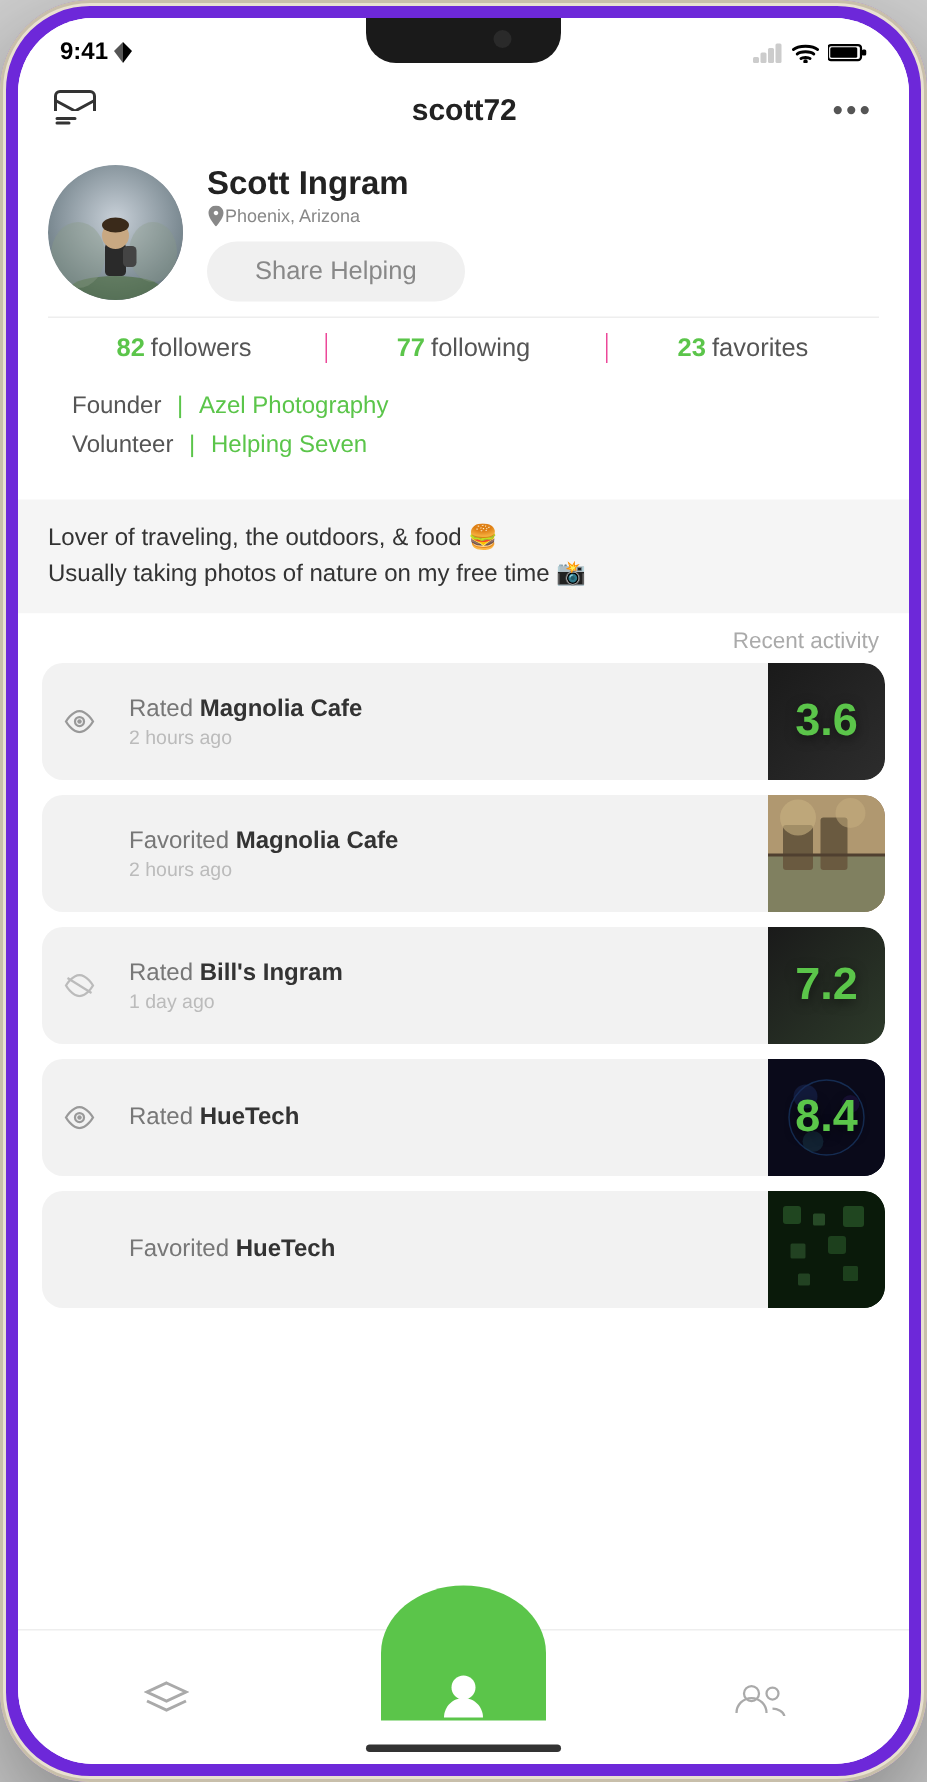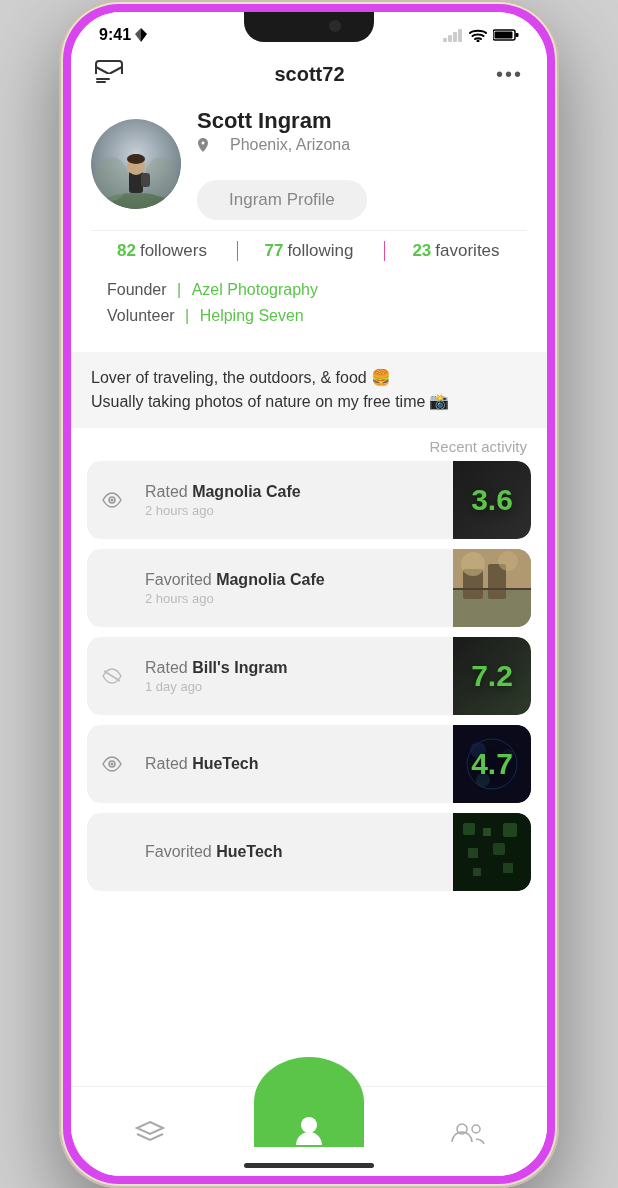--- a/index.html
+++ b/index.html
@@ -5,23 +5,23 @@
     * { margin: 0; padding: 0; box-sizing: border-box; }
     body {
       background: #d0d0d0;
       display: flex;
       justify-content: center;
       align-items: center;
       min-height: 100vh;
       font-family: -apple-system, BlinkMacSystemFont, 'Helvetica Neue', Arial, sans-serif;
     }
     .phone-frame {
-      width: 500px;
+      width: 618px;
       height: 1188px;
-      background: #d946ef;
+      background: #6d28d9;
       border-radius: 60px;
       position: relative;
       box-shadow: 0 30px 80px rgba(0,0,0,0.4), inset 0 0 0 2px #c8bfaa, inset 0 0 0 4px #e8e0d0;
       overflow: hidden;
     }
     .phone-screen {
       position: absolute;
       top: 12px;
       left: 12px;
       right: 12px;
@@ -118,26 +118,26 @@
     .profile-details {
       flex: 1;
     }
     .profile-name {
       font-size: 22px;
       font-weight: 600;
       color: #222;
       margin-bottom: 2px;
     }
     .profile-location {
-      font-size: 16px;
+      font-size: 12px;
       color: #888;
       display: flex;
       align-items: center;
-      gap: 21px;
-      margin-bottom: 26px;
+      gap: 0;
+      margin-bottom: 10px;
     }
     .share-btn {
       background: #f0f0f0;
       border: none;
       border-radius: 22px;
       padding: 10px 32px;
       font-size: 17px;
       color: #888;
       cursor: pointer;
       font-weight: 400;
@@ -396,21 +396,21 @@
         </div>
 
         <div class="profile-details">
           <div class="profile-name">Scott Ingram</div>
           <div class="profile-location">
             <svg width="12" height="14" viewBox="0 0 12 14">
               <path d="M6 0C3.24 0 1 2.24 1 5c0 3.75 5 9 5 9s5-5.25 5-9c0-2.76-2.24-5-5-5zm0 6.5c-.83 0-1.5-.67-1.5-1.5S5.17 3.5 6 3.5 7.5 4.17 7.5 5 6.83 6.5 6 6.5z" fill="#888"></path>
             </svg>
             <span>Phoenix, Arizona</span>
           </div>
-          <button class="share-btn">Ingram Profile</button>
+          <button class="share-btn">Share Helping</button>
         </div>
       </div>
 
       <div class="stats-row">
         <div class="stat-item">
           <span class="stat-number">82</span>
           <span class="stat-label">followers</span>
         </div>
         <div class="stat-item">
           <span class="stat-number">77</span>
@@ -523,21 +523,21 @@
           </div>
           <div class="activity-thumb thumb-huetech">
 
             <svg width="78" height="78" viewBox="0 0 78 78" style="position:absolute;top:0;left:0;">
               <rect width="78" height="78" fill="#0a0a1a"></rect>
               <circle cx="39" cy="39" r="25" fill="none" stroke="#1a3a6a" stroke-width="1" opacity="0.7"></circle>
               <circle cx="25" cy="25" r="8" fill="#1a2a5a" opacity="0.5"></circle>
               <circle cx="55" cy="30" r="6" fill="#2a1a5a" opacity="0.4"></circle>
               <circle cx="30" cy="55" r="7" fill="#1a3a4a" opacity="0.5"></circle>
             </svg>
-            <span class="thumb-score" style="position:relative;z-index:2;">4.7</span>
+            <span class="thumb-score" style="position:relative;z-index:2;">8.4</span>
           </div>
         </div>
 
         <div class="activity-item" style="margin-bottom:6px;">
           <div class="activity-eye" style="width:50px;"></div>
           <div class="activity-text-block">
             <div class="activity-title">
               <span>Favorited </span>
               <strong>HueTech</strong>
             </div>

